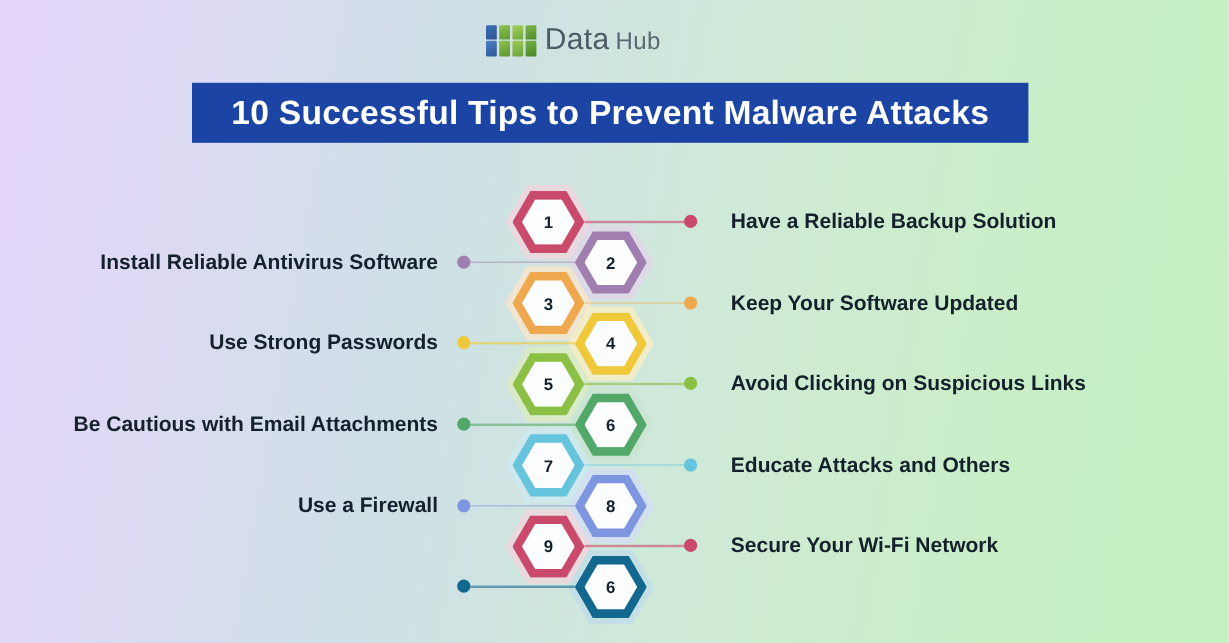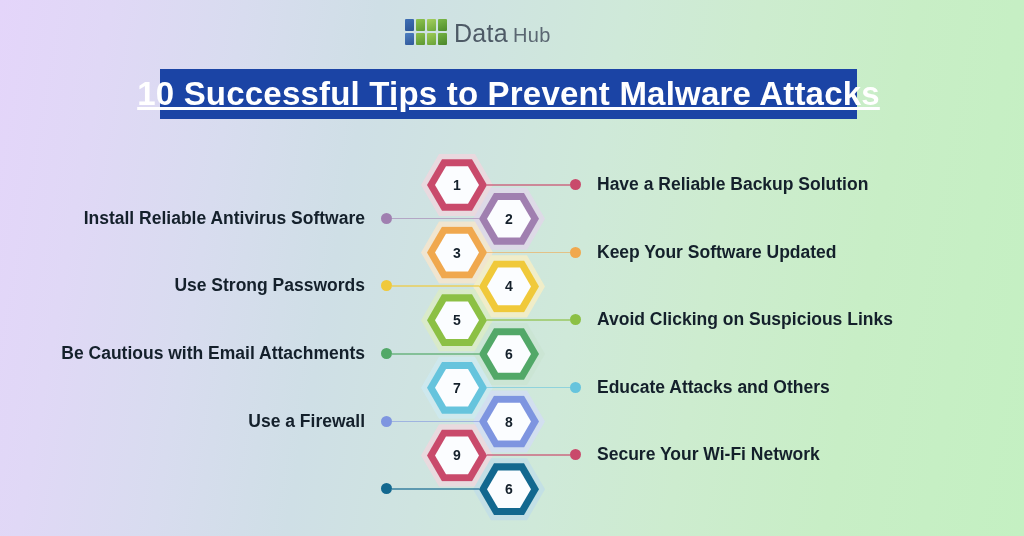--- a/index.html
+++ b/index.html
@@ -27,20 +27,21 @@
         #c8eec6 82%,
         #c4f0c2 100%);
   }
 
   
   #logo {
     position: absolute;
     left: 405px;
     top: 19px;
     display: flex;
+    align-items: center;
     gap: 7px;
   }
   .logo-grid {
     width: 42px;
     height: 26px;
     display: grid;
     grid-template-columns: repeat(4, 1fr);
     grid-template-rows: repeat(2, 1fr);
     gap: 1.5px;
   }
@@ -68,25 +69,24 @@
     top: 69px;
     width: 697px;
     height: 50px;
     background: #1b44a5;
     display: flex;
     align-items: center;
     justify-content: center;
   }
   #title-text {
     color: #ffffff;
-    font-size: 33px;
+    font-size: 28px;
     font-weight: bold;
     letter-spacing: 0.2px;
     white-space: nowrap;
-    text-decoration: underline;
   }
 
   
   #chain { position: absolute; left: 0; top: 0; width: 1024px; height: 536px; }
 
   .hex-wrap { position: absolute; width: 72px; height: 72px; }
   .hex-outer, .hex-mid, .hex-inner {
     position: absolute;
     left: 50%; top: 50%;
     transform: translate(-50%,-50%);
@@ -111,21 +111,21 @@
 
   
   .label {
     position: absolute;
     font-size: 17.5px;
     font-weight: bold;
     color: #14202b;
     white-space: nowrap;
     line-height: 1;
   }
-  .label.right { text-align: left; }
+  .label.right { text-align: left; margin-left: 12px; }
   .label.left  { text-align: right; }
 </style>
 </head>
 <body>
 
 <div id="canvas">
 
   <div id="logo">
     <div class="logo-grid">
       <span class="lg1"></span>

